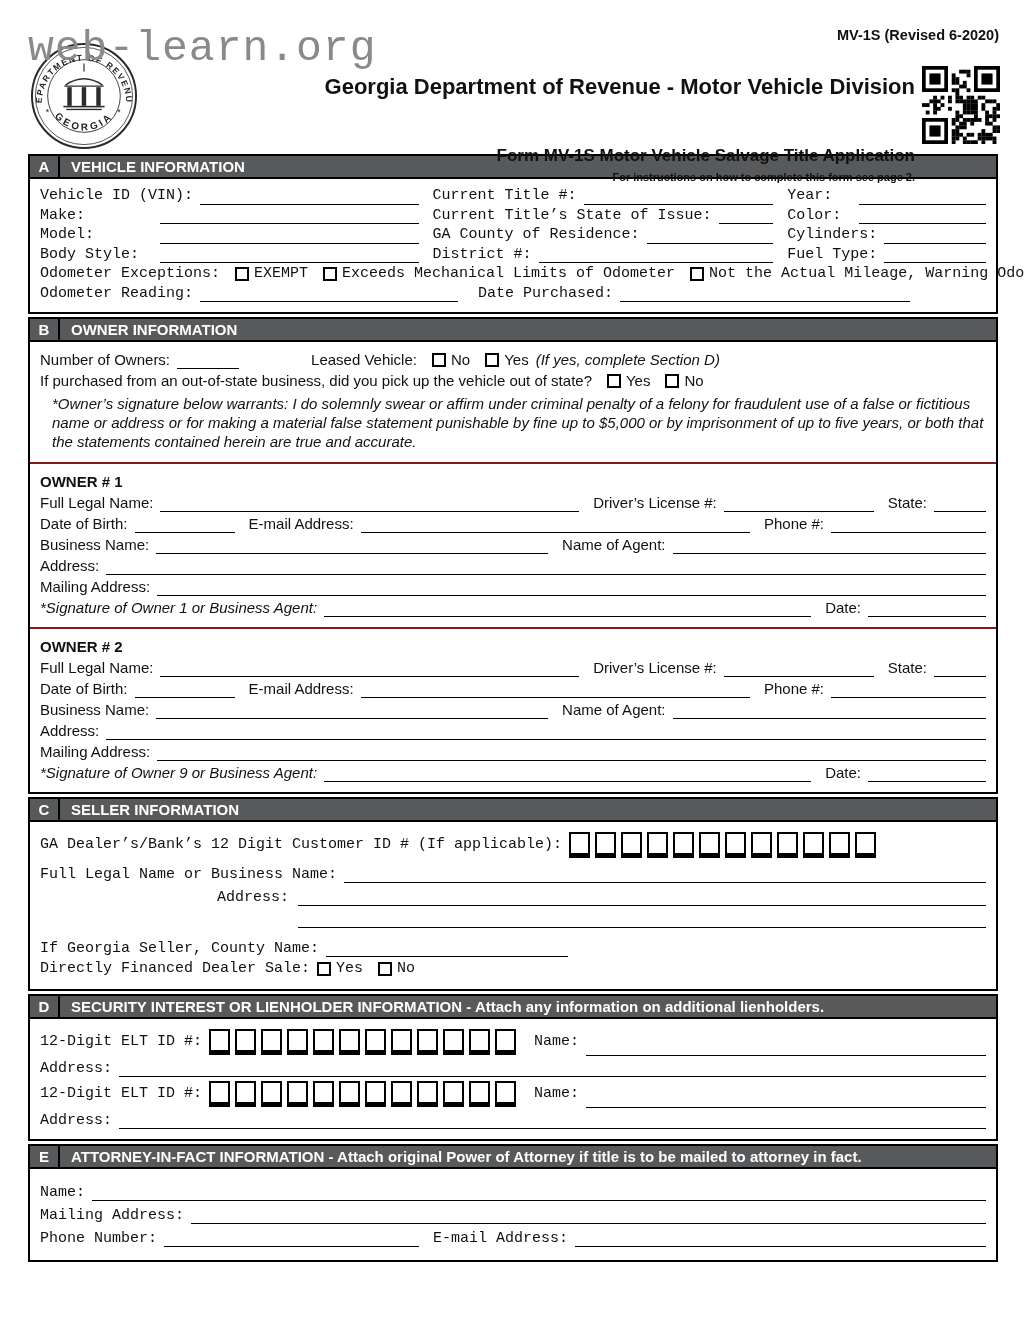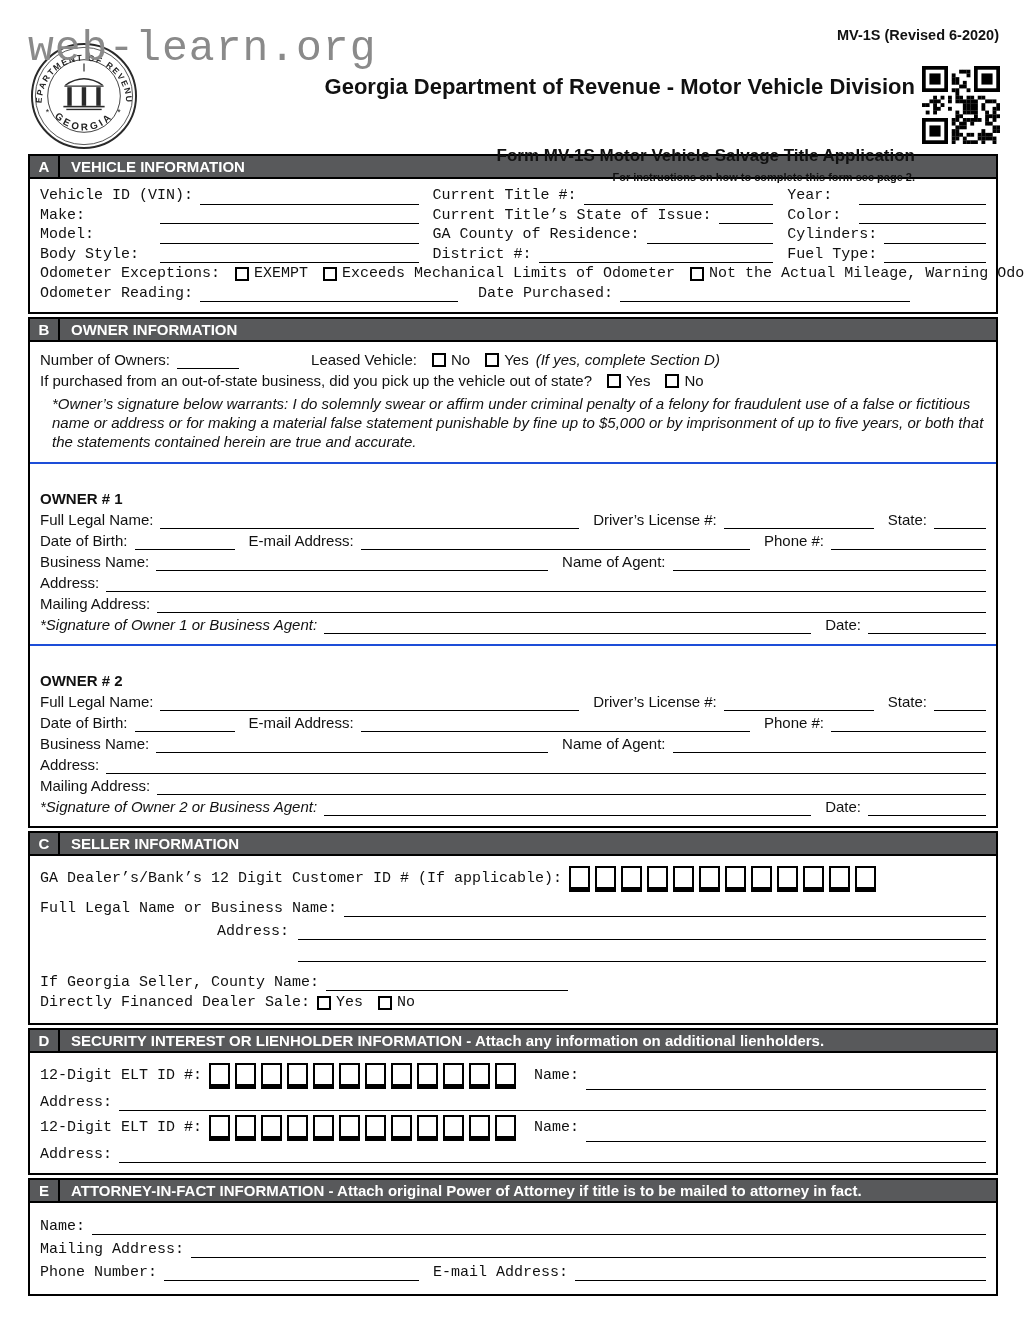--- a/index.html
+++ b/index.html
@@ -46,21 +46,21 @@
     background:#fff; margin:0 5px 0 8px; flex:none;
   }
   .idboxes { display:flex; align-items:center; }
   .idbox {
     display:inline-block; width:21px; height:26px; background:#fff;
     border:2px solid #000; border-bottom-width:5px; margin-right:5px; flex:none;
   }
   .it { font-style:italic; }
   
   .warrant { font-style:italic; margin:3px 0 2px 12px; line-height:19px; max-width:952px; }
-  .owner-block { border-top:2px solid #1d4ed8; padding:24px 10px 9px 10px; }
+  .owner-block { border-top:2px solid #7f1d1d; padding:7px 10px 9px 10px; }
   .owner-heading { font-weight:700; line-height:21px; }
   .orow { display:flex; align-items:flex-end; line-height:21px; min-height:21px; }
   
   .c-labelcol { flex:0 0 258px; white-space:nowrap; }
   .c-labelcol.right { text-align:right; padding-right:9px; }
   
   .w52{flex:0 0 52px;} .w62{flex:0 0 62px;} .w100{flex:0 0 100px;} .w118{flex:0 0 118px;}
   .w150{flex:0 0 150px;} .w155{flex:0 0 155px;} .w242{flex:0 0 242px;} .w255{flex:0 0 255px;}
   .w258{flex:0 0 258px;} .w290{flex:0 0 290px;}
   .lblcol120 { flex:0 0 120px; white-space:nowrap; }
@@ -427,21 +427,21 @@
           </div>
           <div class="orow">
             <span class="lb">Address:</span>
             <span class="ln flex1"></span>
           </div>
           <div class="orow">
             <span class="lb">Mailing Address:</span>
             <span class="ln flex1"></span>
           </div>
           <div class="orow">
-            <span class="lb it">*Signature of Owner 2 or Business Agent:</span>
+            <span class="lb it">*Signature of Owner 9 or Business Agent:</span>
             <span class="ln flex1 gap14"></span>
             <span class="lb">Date:</span>
             <span class="ln w118"></span>
           </div>
         </div>
       </div>
     </div>
 
     <div class="section">
       <div class="sec-header">

